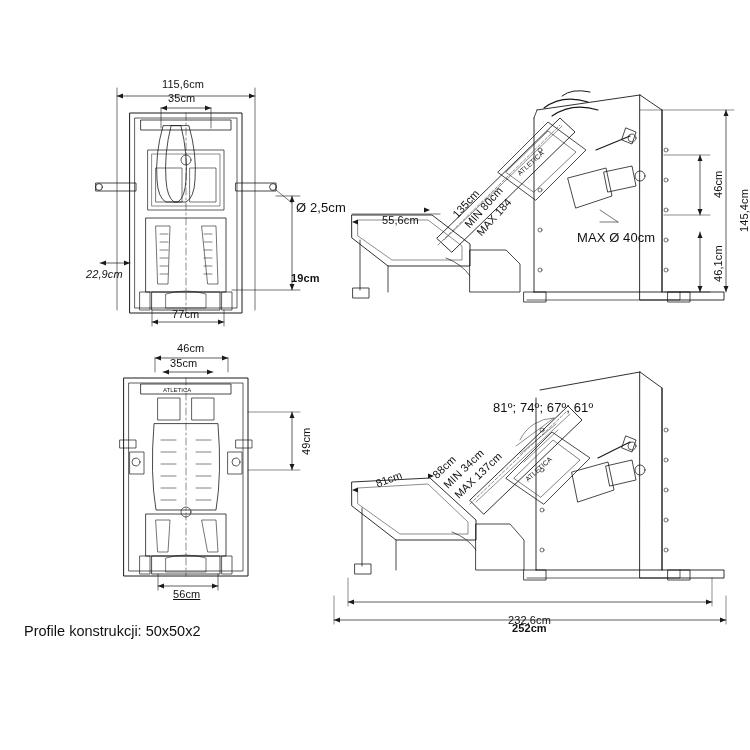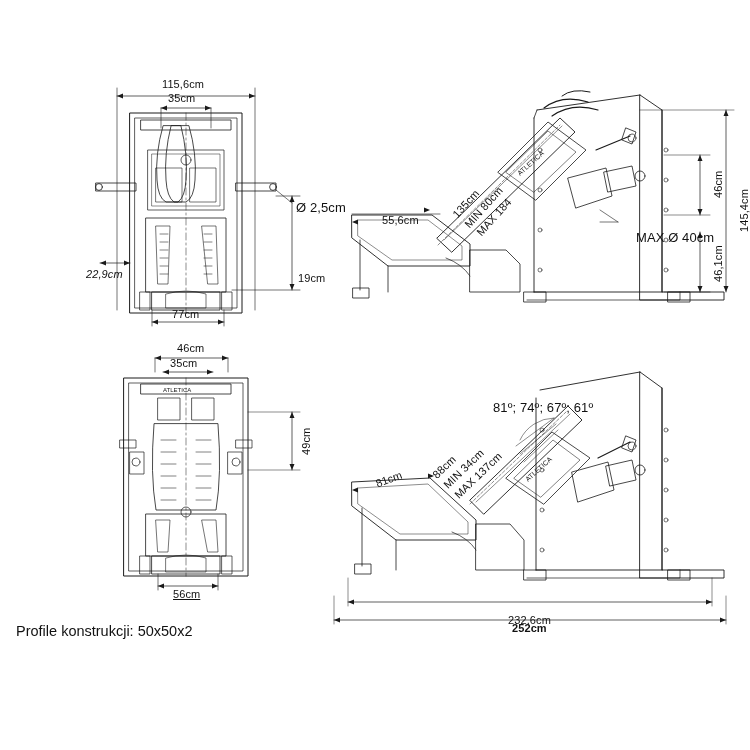--- a/index.html
+++ b/index.html
@@ -42,21 +42,21 @@
     transform-origin: 0 0;
   }
   .specs {
     position: absolute;
     left: 16px;
     top: 620px;
     font-size: 14.5px;
     line-height: 23px;
     color: #111;
   }
-  .specs div { white-space: nowrap; }
+  .specs div { white-space: nowrap; margin-left: 8px; }
 </style>
 </head>
 <body>
 
 <div id="sheet">
 
   <svg class="diagram" viewBox="0 0 750 750">
     <g stroke="#1a1a1a" fill="none" stroke-width="0.8" stroke-linecap="round" stroke-linejoin="round">
 
       <g>
@@ -343,32 +343,32 @@
         <path d="M726 620 l-6 -2.5 v5 z" fill="#1a1a1a" stroke="none"></path>
         <line x1="334" y1="596" x2="334" y2="624" stroke-width="0.5"></line>
         <line x1="726" y1="596" x2="726" y2="624" stroke-width="0.5"></line>
       </g>
     </g>
   </svg>
 
   <div class="dimtext" style="left:162px; top:78px;">115,6cm</div>
   <div class="dimtext" style="left:168px; top:92px;">35cm</div>
   <div class="dimtext" style="left:86px; top:268px;font-style:italic;">22,9cm</div>
-  <div class="dimtext" style="left:298px; top:272px;">19cm</div>
+  <div class="dimtext" style="left:291px; top:272px;font-weight:bold;">19cm</div>
   <div class="dimtext" style="left:172px; top:308px;">77cm</div>
   <div class="dimtext small" style="left:296px; top:200px;">Ø 2,5cm</div>
 
   <div class="dimtext" style="left:382px; top:214px;">55,6cm</div>
   <div class="dimtext rot-deg" style="left:450px; top:212px; transform: rotate(-48deg);">135cm</div>
   <div class="dimtext rot-deg" style="left:462px; top:222px; transform: rotate(-48deg);">MIN 80cm</div>
   <div class="dimtext rot-deg" style="left:474px; top:230px; transform: rotate(-48deg);">MAX 184</div>
   <div class="dimtext rot90" style="left:712px; top:198px;">46cm</div>
   <div class="dimtext rot90" style="left:738px; top:232px;">145,4cm</div>
   <div class="dimtext rot90" style="left:712px; top:282px;">46,1cm</div>
-  <div class="dimtext small" style="left:636px; top:230px;">MAX Ø 40cm</div>
+  <div class="dimtext small" style="left:577px; top:230px;">MAX Ø 40cm</div>
 
   <div class="dimtext" style="left:177px; top:342px;">46cm</div>
   <div class="dimtext" style="left:170px; top:357px;">35cm</div>
   <div class="dimtext rot90" style="left:300px; top:455px;">49cm</div>
   <div class="dimtext" style="left:173px; top:588px;text-decoration:underline;">56cm</div>
 
   <div class="dimtext small" style="left:493px; top:400px;">81º; 74º; 67º; 61º</div>
   <div class="dimtext rot-deg" style="left:374px; top:478px; transform: rotate(-20deg);">81cm</div>
   <div class="dimtext rot-deg" style="left:430px; top:472px; transform: rotate(-44deg);">88cm</div>
   <div class="dimtext rot-deg" style="left:441px; top:482px; transform: rotate(-44deg);">MIN 34cm</div>

